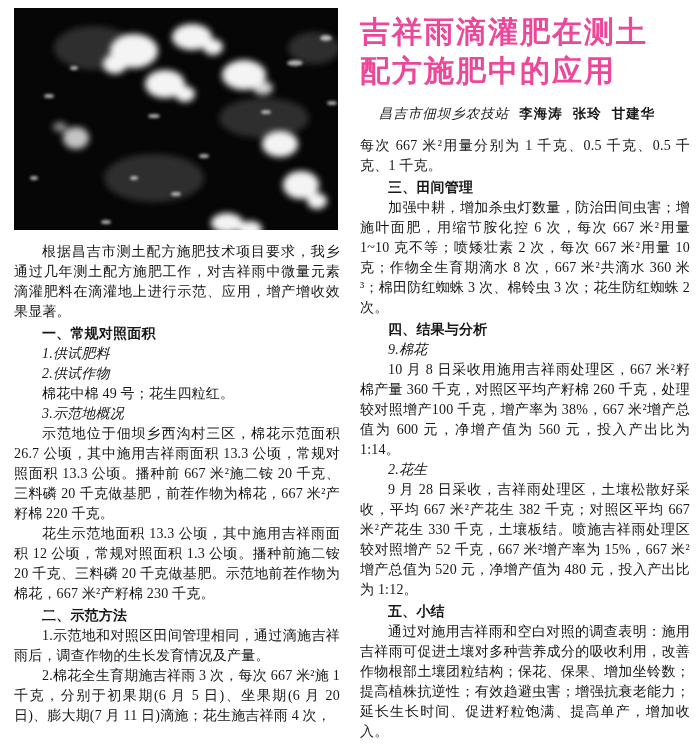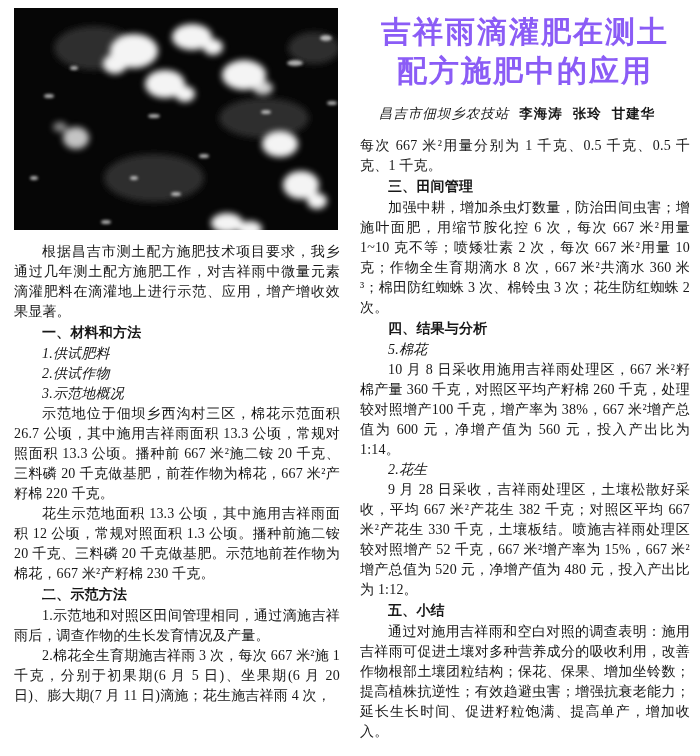--- a/index.html
+++ b/index.html
@@ -15,27 +15,27 @@
   .photo-wrap{width:324px;height:222px;margin:0 0 12px 0;}
   .photo-wrap svg{display:block;}
   
   .para,.h2,.h3{
     font-size:14px;line-height:20px;margin:0;
     text-align:justify;text-indent:2em;
     letter-spacing:0.2px;
   }
   .para{font-family:"Liberation Serif",serif;}
   .para.noindent{text-indent:0;}
-  .h2{font-weight:bold;font-family:Liberation Serif, serif;margin:1px 0;}
+  .h2{font-weight:bold;font-family:Liberation Sans, sans-serif;margin:1px 0;}
   .h3{font-style:italic;font-family:"Liberation Serif",serif;}
   
   .title{
     font-family:"Liberation Sans",sans-serif;font-weight:bold;
-    font-size:30px;line-height:39px;text-align:center;
-    letter-spacing:2px;margin:4px 0 0 0;color:#8b5cf6;
+    font-size:30px;line-height:39px;text-align:left;
+    letter-spacing:2px;margin:4px 0 0 0;color:#ec4899;
   }
   .byline{
     text-align:center;font-size:13.5px;line-height:18px;
     margin:15px 0 13px 0;white-space:nowrap;
   }
   .byline .affil{font-style:italic;font-family:"Liberation Serif",serif;letter-spacing:1px;text-align:center;}
   .byline .names{font-weight:bold;font-family:"Liberation Sans",sans-serif;margin-left:10px;letter-spacing:1px;}
   .byline .name{margin-right:10px;}
   .byline .name:last-child{margin-right:16px;}
 </style>
@@ -95,23 +95,24 @@
             <ellipse cx="281" cy="55" rx="8" ry="3"></ellipse>
             <ellipse cx="252" cy="104" rx="5" ry="2"></ellipse>
             <ellipse cx="162" cy="186" rx="5" ry="2"></ellipse>
             <ellipse cx="120" cy="170" rx="4" ry="2"></ellipse>
             <ellipse cx="20" cy="170" rx="4" ry="2"></ellipse>
           </g>
         </svg>
       </div>
 
       <p class="para">根据昌吉市测土配方施肥技术项目要求，我乡通过几年测土配方施肥工作，对吉祥雨中微量元素滴灌肥料在滴灌地上进行示范、应用，增产增收效果显著。</p>
-      <p class="h2">一、材料和方法</p>
+      <p class="h2">一、常规对照面积</p>
       <p class="h3">1.供试肥料</p>
       <p class="h3">2.供试作物</p>
+      <p class="para">棉花中棉 49 号；花生四粒红。</p>
       <p class="h3">3.示范地概况</p>
       <p class="para">示范地位于佃坝乡西沟村三区，棉花示范面积 26.7 公顷，其中施用吉祥雨面积 13.3 公顷，常规对照面积 13.3 公顷。播种前 667 米²施二铵 20 千克、三料磷 20 千克做基肥，前茬作物为棉花，667 米²产籽棉 220 千克。</p>
       <p class="para">花生示范地面积 13.3 公顷，其中施用吉祥雨面积 12 公顷，常规对照面积 1.3 公顷。播种前施二铵 20 千克、三料磷 20 千克做基肥。示范地前茬作物为棉花，667 米²产籽棉 230 千克。</p>
       <p class="h2">二、示范方法</p>
       <p class="para">1.示范地和对照区田间管理相同，通过滴施吉祥雨后，调查作物的生长发育情况及产量。</p>
       <p class="para">2.棉花全生育期施吉祥雨 3 次，每次 667 米²施 1 千克，分别于初果期(6 月 5 日)、坐果期(6 月 20 日)、膨大期(7 月 11 日)滴施；花生施吉祥雨 4 次，</p>
     </div>
 
     <div class="col-right">
       <div class="title">
@@ -120,21 +121,21 @@
       </div>
 
       <div class="byline">
         <span class="affil">昌吉市佃坝乡农技站</span><span class="names"><span class="name">李海涛</span><span class="name">张玲</span><span class="name">甘建华</span></span>
       </div>
 
       <p class="para noindent">每次 667 米²用量分别为 1 千克、0.5 千克、0.5 千克、1 千克。</p>
       <p class="h2">三、田间管理</p>
       <p class="para">加强中耕，增加杀虫灯数量，防治田间虫害；增施叶面肥，用缩节胺化控 6 次，每次 667 米²用量 1~10 克不等；喷矮壮素 2 次，每次 667 米²用量 10 克；作物全生育期滴水 8 次，667 米²共滴水 360 米³；棉田防红蜘蛛 3 次、棉铃虫 3 次；花生防红蜘蛛 2 次。</p>
       <p class="h2">四、结果与分析</p>
-      <p class="h3">5.棉花</p>
+      <p class="h3">9.棉花</p>
       <p class="para">10 月 8 日采收用施用吉祥雨处理区，667 米²籽棉产量 360 千克，对照区平均产籽棉 260 千克，处理较对照增产100 千克，增产率为 38%，667 米²增产总值为 600 元，净增产值为 560 元，投入产出比为 1:14。</p>
       <p class="h3">2.花生</p>
       <p class="para">9 月 28 日采收，吉祥雨处理区，土壤松散好采收，平均 667 米²产花生 382 千克；对照区平均 667 米²产花生 330 千克，土壤板结。喷施吉祥雨处理区较对照增产 52 千克，667 米²增产率为 15%，667 米²增产总值为 520 元，净增产值为 480 元，投入产出比为 1:12。</p>
       <p class="h2">五、小结</p>
       <p class="para">通过对施用吉祥雨和空白对照的调查表明：施用吉祥雨可促进土壤对多种营养成分的吸收利用，改善作物根部土壤团粒结构；保花、保果、增加坐铃数；提高植株抗逆性；有效趋避虫害；增强抗衰老能力；延长生长时间、促进籽粒饱满、提高单产，增加收入。</p>
     </div>
 
   </div>
 </div>
 

